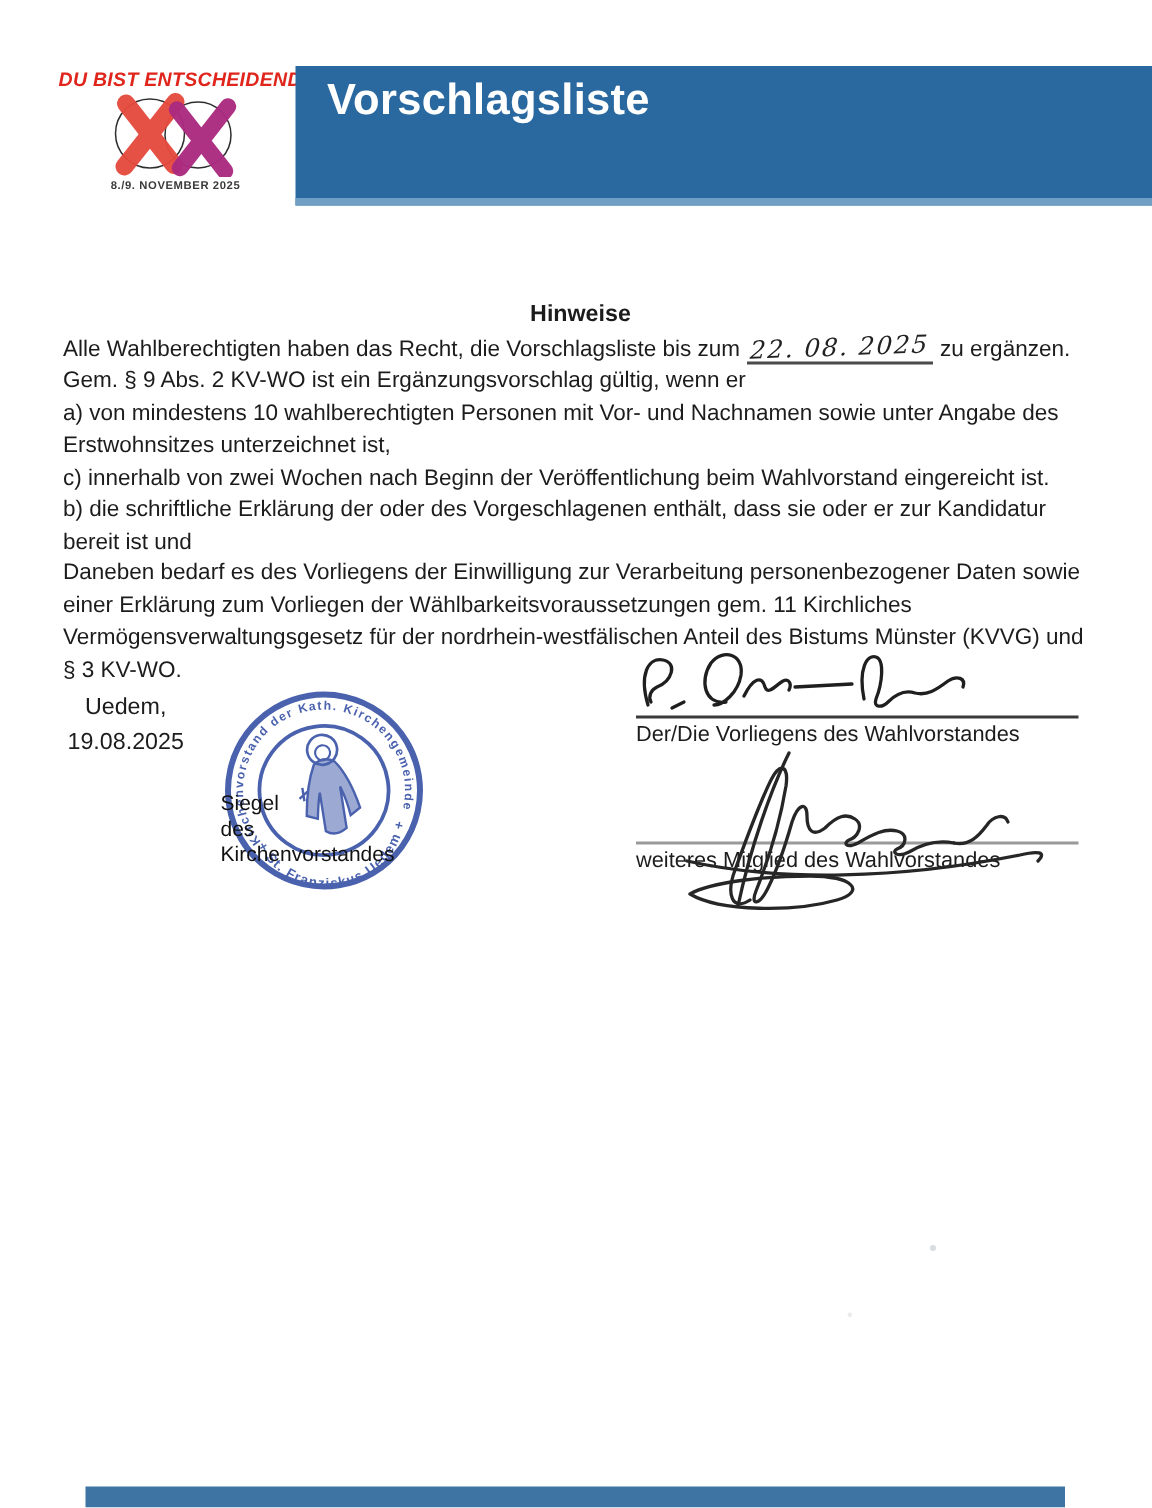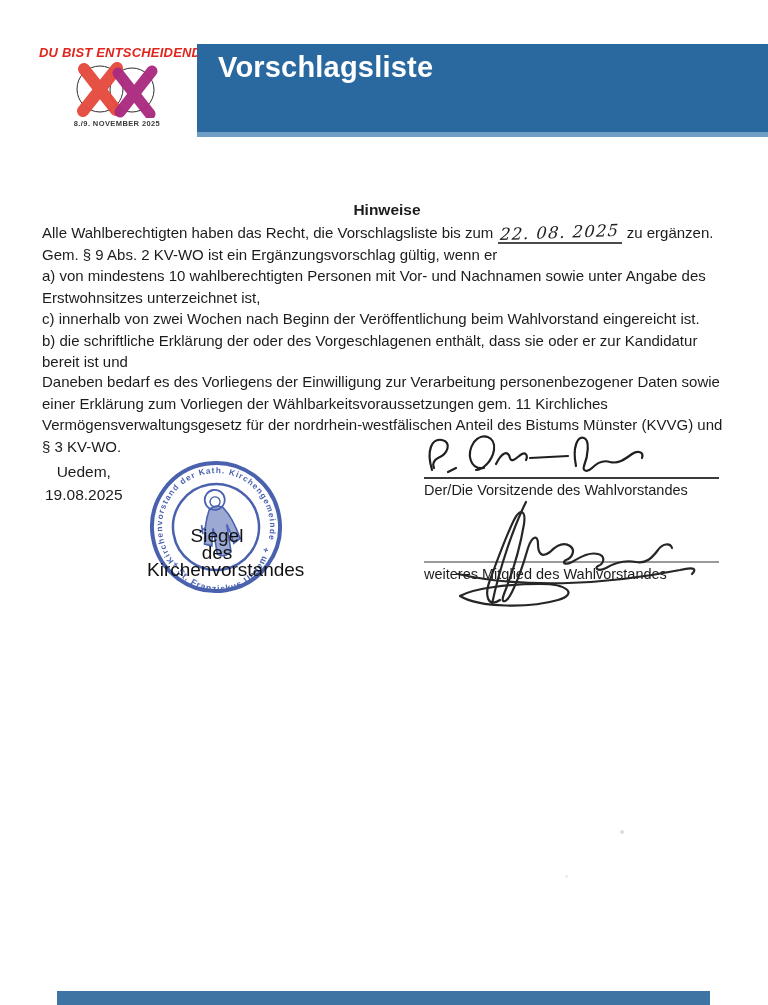--- a/index.html
+++ b/index.html
@@ -44,22 +44,22 @@
     font-size:16.5px;letter-spacing:1.2px;color:#222;
     transform:rotate(-2deg) skewX(-6deg);padding:0 2px 1px 2px;
   }
   .consent-block{position:absolute;left:42px;top:371px;width:692px;font-size:15px;line-height:21.5px;}
   .consent-block p{margin:0;}
   
   .place-date{position:absolute;left:45px;top:460px;font-size:15.5px;line-height:23px;text-align:center;}
   
   .seal-svg{position:absolute;left:131px;top:442px;transform:rotate(-9deg);opacity:.92;}
   .seal-caption{
-    position:absolute;left:147px;top:527px;width:140px;text-align:center;
-    font-size:19px;line-height:17px;color:#111;z-index:3;
+    position:absolute;left:147px;top:527px;width:140px;
+    font-size:14px;line-height:17px;color:#111;z-index:3;
   }
   
   .sig1-svg{position:absolute;left:418px;top:430px;z-index:2;}
   .sig1-line{position:absolute;left:424px;top:477px;width:295px;border-top:2px solid #3a3a3a;}
   .sig1-label{position:absolute;left:424px;top:482px;font-size:14.5px;}
   .sig2-svg{position:absolute;left:440px;top:496px;z-index:2;}
   .sig2-line{position:absolute;left:424px;top:561px;width:295px;border-top:2px solid #9a9a9a;}
   .sig2-label{position:absolute;left:424px;top:566px;font-size:14.5px;}
   
   .speck1{position:absolute;left:620px;top:830px;width:4px;height:4px;border-radius:50%;background:#d9dde0;}
@@ -138,21 +138,21 @@
 <svg class="sig1-svg" width="290" height="52" viewBox="0 0 290 52">
   <g stroke="#1f1f1f" stroke-width="2.2" stroke-linecap="round" fill="none">
     <path d="M14,40 C8,20 14,8 24,10 C34,12 30,24 20,28 C16,30 14,34 16,38 M30,42 L38,38"></path>
     <path d="M66,38 C52,40 48,24 56,12 C64,2 78,6 76,20 C74,32 64,40 58,40"></path>
     <path d="M78,34 C84,22 90,20 92,28 C94,34 100,26 104,24 C108,22 110,26 108,30"></path>
     <path d="M112,28 L150,26"></path>
     <path d="M158,36 C154,16 160,6 166,8 C172,10 170,26 166,36 C164,42 170,42 174,38 C180,32 186,30 192,32 C200,34 206,30 214,24 C220,20 226,22 224,28"></path>
   </g>
 </svg>
 <div class="sig1-line"></div>
-<div class="sig1-label">Der/Die Vorsitzende des Wahlvorstandes</div>
+<div class="sig1-label">Der/Die Vorliegens des Wahlvorstandes</div>
 
 <svg class="sig2-svg" width="275" height="115" viewBox="0 0 275 115">
   <g stroke="#262626" stroke-width="2.2" stroke-linecap="round" fill="none">
     <path d="M52,108 C60,70 74,30 86,6"></path>
     <path d="M60,104 C48,112 44,100 50,84 C58,62 66,40 74,24 C80,12 86,14 84,28 C80,52 72,78 64,98 C60,108 66,108 72,96 C78,84 84,66 88,52 C92,40 98,38 98,48 C98,58 102,62 110,56 C118,48 124,46 130,50 C136,54 132,62 126,64 C122,66 124,70 132,66 C142,60 150,56 158,58 C166,60 164,68 158,70 C154,72 158,76 166,72 C176,66 186,64 196,66"></path>
     <path d="M196,66 C206,68 212,62 218,54 C222,48 230,46 232,52"></path>
     <path d="M18,78 C80,92 160,90 240,74 C252,71 258,72 252,78"></path>
     <path d="M20,100 C40,112 90,112 118,104 C138,98 128,88 100,88 C70,88 34,92 20,100"></path>
   </g>
 </svg>

